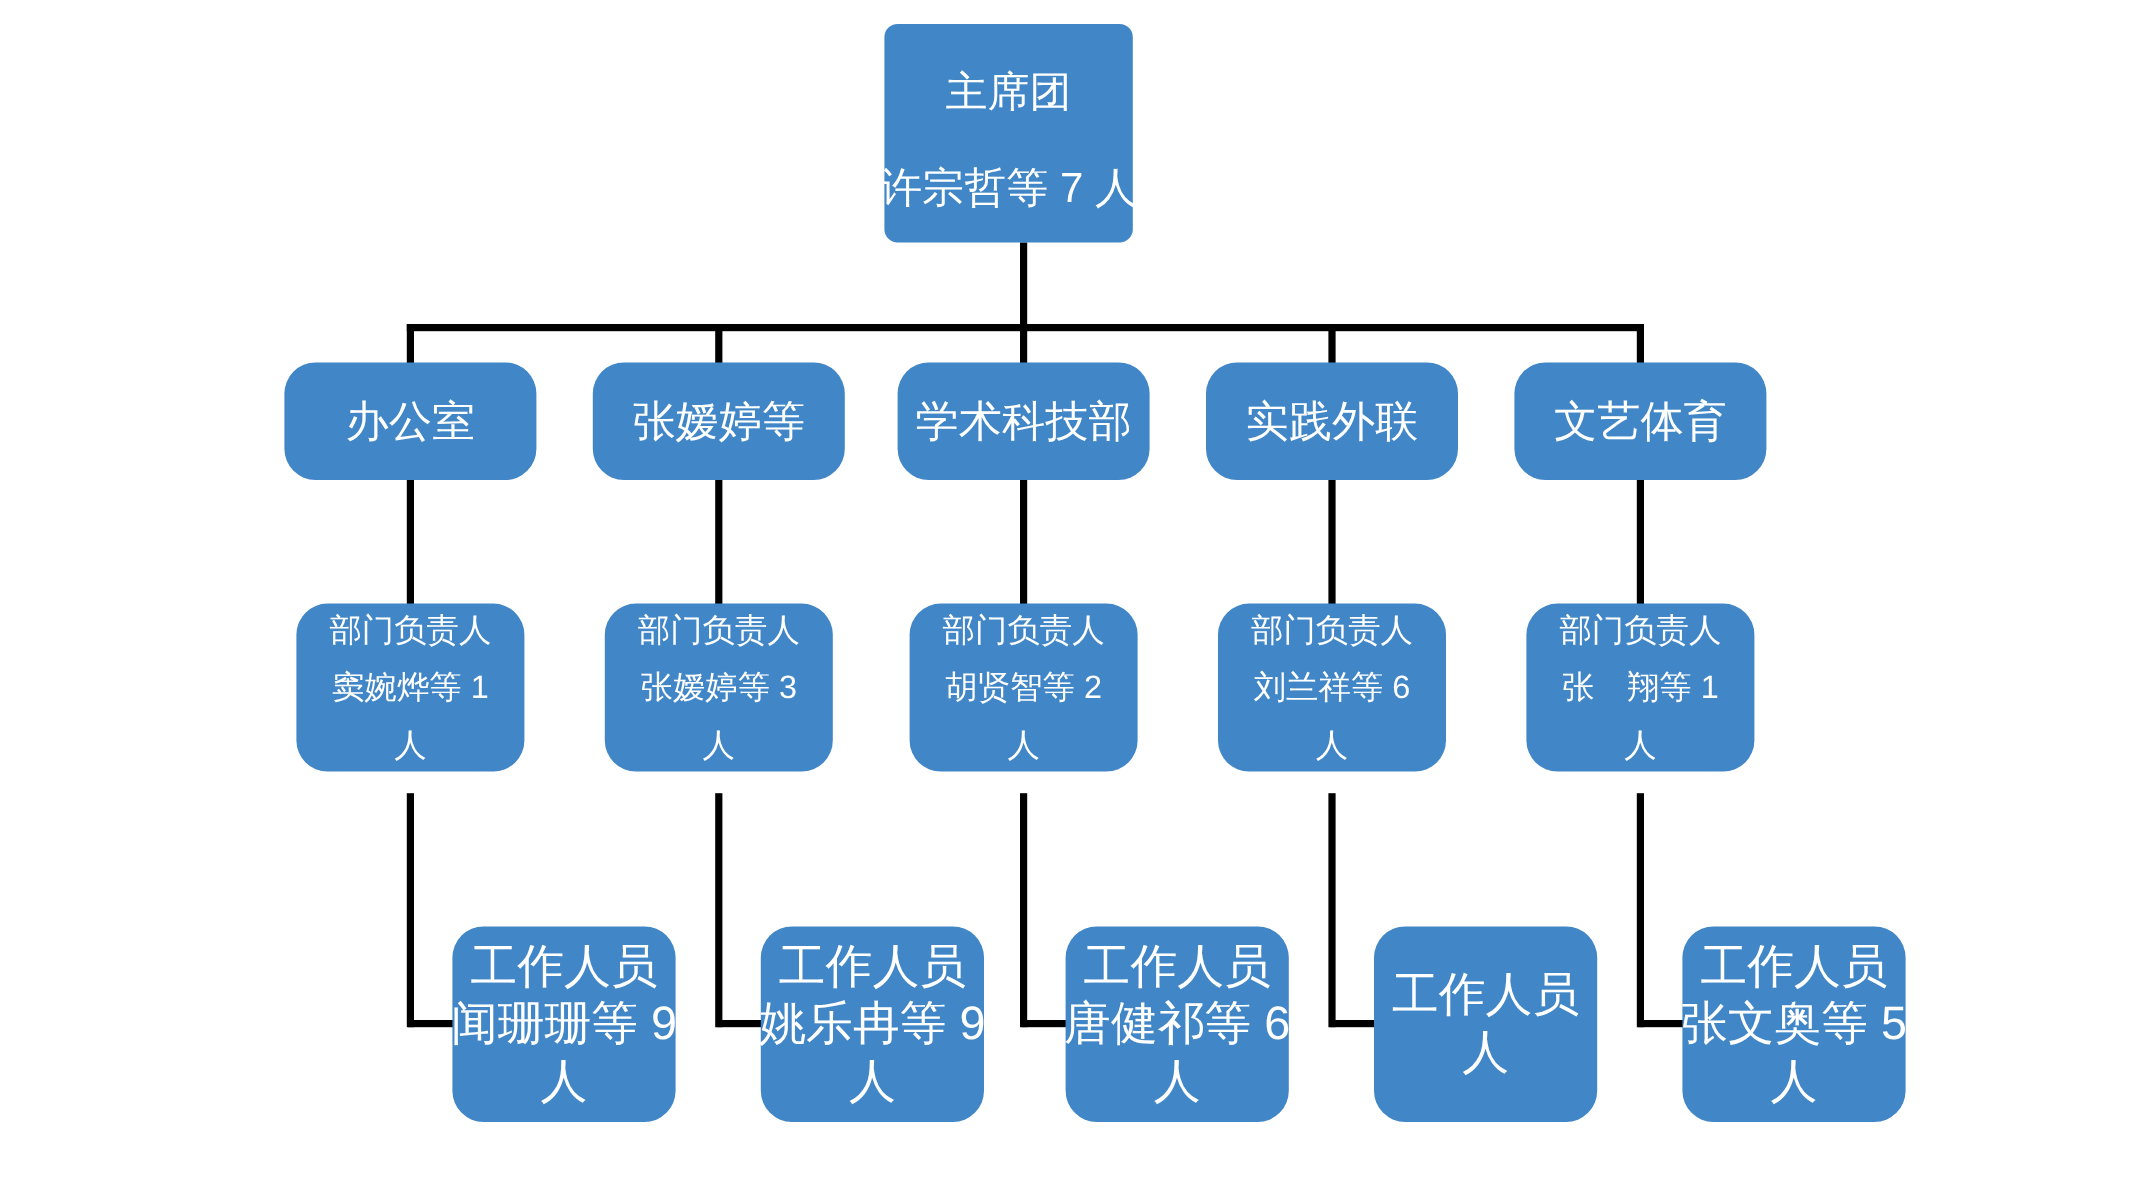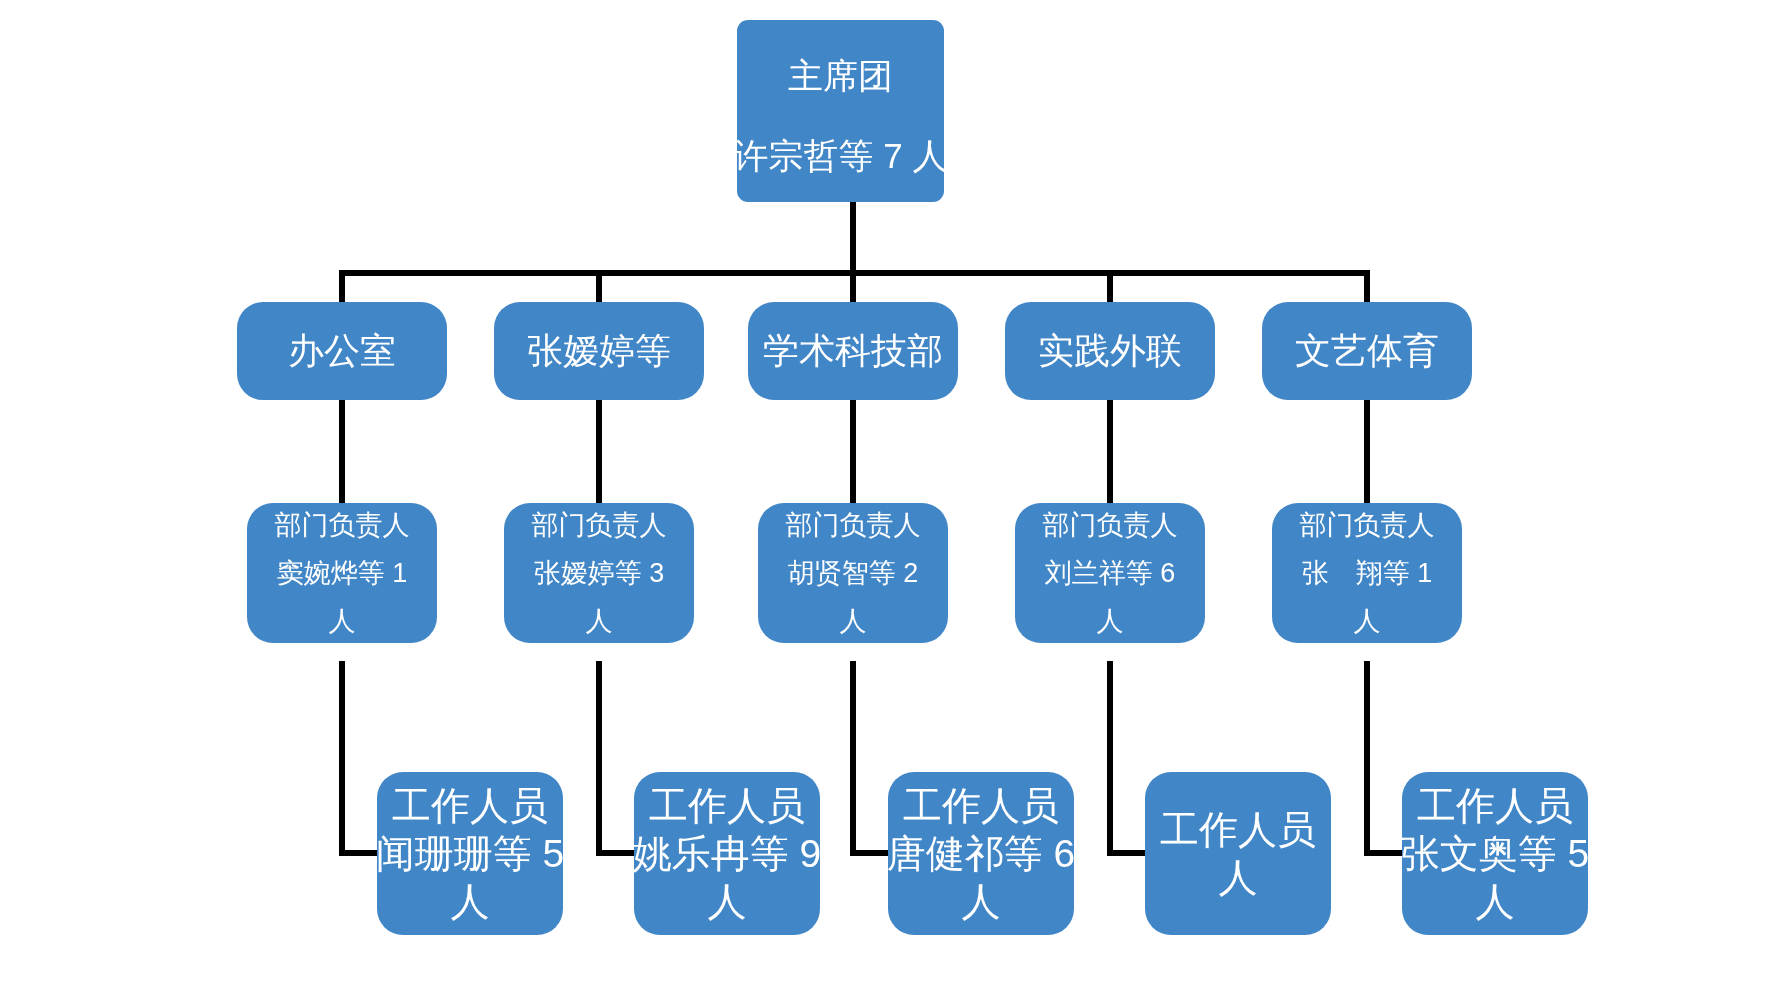--- a/index.html
+++ b/index.html
@@ -118,21 +118,21 @@
     <div class="line">人</div>
   </div>
   <div class="node leader d5">
     <div class="line">部门负责人</div>
     <div class="line">张　翔等 1</div>
     <div class="line">人</div>
   </div>
 
   <div class="node staff d1">
     <div class="line">工作人员</div>
-    <div class="line">闻珊珊等 5</div>
+    <div class="line">闻珊珊等 9</div>
     <div class="line">人</div>
   </div>
   <div class="node staff d2">
     <div class="line">工作人员</div>
     <div class="line">姚乐冉等 9</div>
     <div class="line">人</div>
   </div>
   <div class="node staff d3">
     <div class="line">工作人员</div>
     <div class="line">唐健祁等 6</div>

